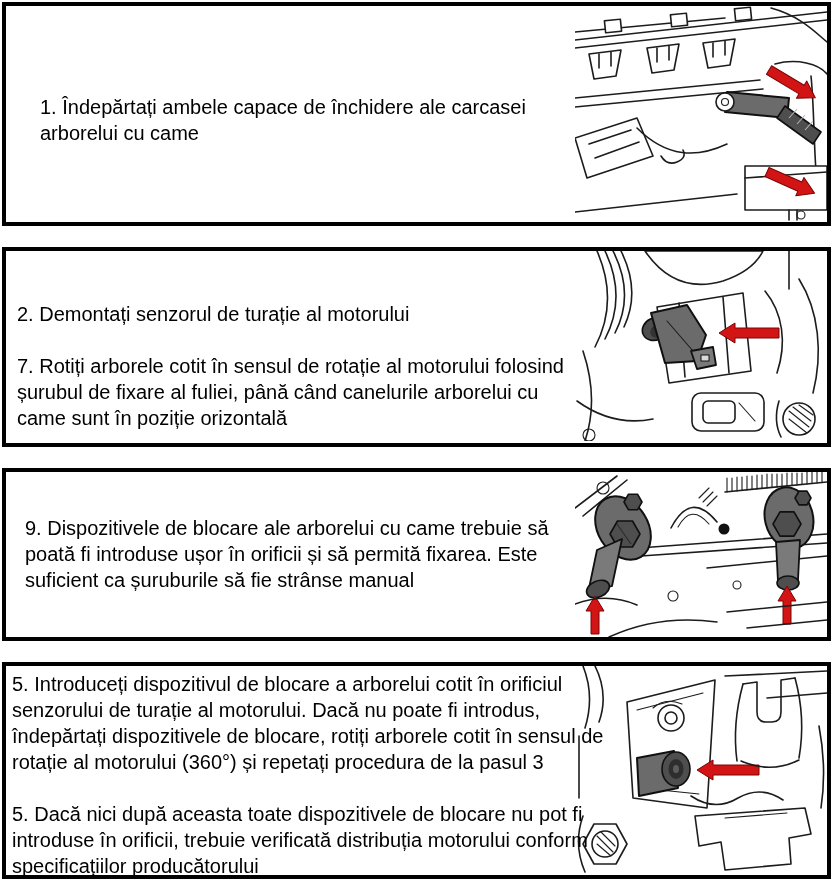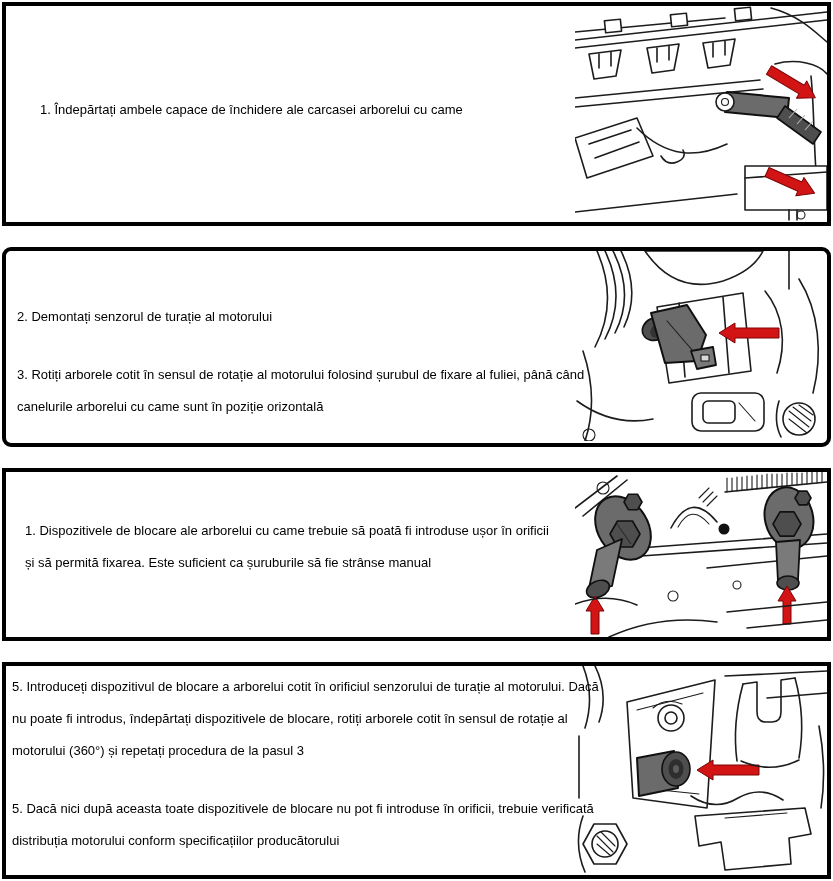--- a/index.html
+++ b/index.html
@@ -1,25 +1,25 @@
 <!DOCTYPE html>
 <html style="--background: #ffffff; --panel-border: #000000; --text: #000000; --line-art: #1c1c1c; --arrow-red: #d21414; --tool-dark: #6b6b6b; --tool-darker: #4e4e4e; --tool-mid: #7a7a7a;"><head>
 <meta charset="utf-8">
 <style>
   html,body{margin:0;padding:0;background:#fff;}
   body{width:833px;height:881px;font-family:"Liberation Sans",sans-serif;color:var(--text,#000);}
   .page{position:relative;width:833px;height:881px;background:var(--background,#fff);overflow:hidden;}
   .panel{position:absolute;left:2px;width:829px;border:4px solid var(--panel-border,#000);
          background:#fff;box-sizing:border-box;overflow:hidden;}
   .panel-1{top:2px;height:224px;}
-  .panel-2{top:247px;height:200px;border-radius:9px;}
+  .panel-2{top:247px;height:200px;}
   .panel-3{top:468px;height:173px;}
   .panel-4{top:662px;height:217px;text-decoration:underline;}
   .steptext{position:absolute;z-index:2;}
-  .steptext p{margin:0 0 26px 0;font-size:13px;line-height:32px;color:var(--text,#000);}
+  .steptext p{margin:0 0 26px 0;font-size:20px;line-height:26px;color:var(--text,#000);}
   .steptext p:last-child{margin-bottom:0;}
   .t1{left:34px;top:88px;width:505px;}
   .t2{left:11px;top:50px;width:572px;}
   .t3{left:19px;top:43px;width:528px;}
   .t4{left:6px;top:5px;width:594px;}
   .fig{position:absolute;right:0;top:0;z-index:1;}
   .fig svg{display:block;}
   
   .la{fill:none;stroke:var(--line-art,#1c1c1c);stroke-width:1.6;stroke-linecap:round;stroke-linejoin:round;}
   .thin{stroke-width:1.1;}
@@ -87,21 +87,21 @@
         <g transform="translate(192,166) rotate(24)">
           <polygon class="arr" points="52,0 36,-10 36,-5 0,-5 0,5 36,5 36,10"></polygon>
         </g>
       </svg>
     </div>
   </section>
 
   <section class="panel panel-2">
     <div class="steptext t2">
       <p>2. Demontați senzorul de turație al motorului</p>
-      <p>3. Rotiți arborele cotit în sensul de rotație al motorului folosind șurubul de fixare al fuliei, până când canelurile arborelui cu came sunt în poziție orizontală</p>
+      <p>7. Rotiți arborele cotit în sensul de rotație al motorului folosind șurubul de fixare al fuliei, până când canelurile arborelui cu came sunt în poziție orizontală</p>
     </div>
     <div class="fig">
       <svg width="300" height="190" viewBox="0 0 300 190">
 
         <path class="la" d="M70,0 Q92,50 68,96"></path>
         <path class="la" d="M78,0 Q100,46 78,88"></path>
         <path class="la" d="M86,0 Q108,43 88,82"></path>
         <path class="la" d="M94,0 Q114,40 97,76"></path>
         <path class="la" d="M56,100 Q72,148 58,190"></path>
         <path class="la" d="M50,150 Q86,176 126,168"></path>
@@ -133,21 +133,21 @@
 
         <circle class="laf" cx="272" cy="168" r="16"></circle>
         <path class="la thin" d="M262,160 L282,176 M262,168 L280,182 M266,156 L284,170 M272,154 L286,164"></path>
         <path class="la" d="M252,150 Q246,170 254,186"></path>
       </svg>
     </div>
   </section>
 
   <section class="panel panel-3">
     <div class="steptext t3">
-      <p>1. Dispozitivele de blocare ale arborelui cu came trebuie să poată fi introduse ușor în orificii și să permită fixarea. Este suficient ca șuruburile să fie strânse manual</p>
+      <p>9. Dispozitivele de blocare ale arborelui cu came trebuie să poată fi introduse ușor în orificii și să permită fixarea. Este suficient ca șuruburile să fie strânse manual</p>
     </div>
     <div class="fig">
       <svg width="252" height="165" viewBox="0 0 252 165">
 
         <path class="la" d="M150,20 L252,10"></path>
         <g class="la thin">
           <path d="M152,20 V6 M157,19 V6 M162,19 V5 M167,18 V5 M172,18 V4 M177,17 V4 M182,17 V3 M187,16 V3 M192,16 V2
                    M197,15 V2 M202,15 V2 M207,14 V2 M212,14 V1 M217,13 V1 M222,13 V1 M227,12 V1 M232,12 V0 M237,11 V0 M242,11 V0 M247,10 V0"></path>
         </g>
         <path class="la thin" d="M124,26 L134,16 M128,30 L138,20 M132,34 L142,24"></path>

